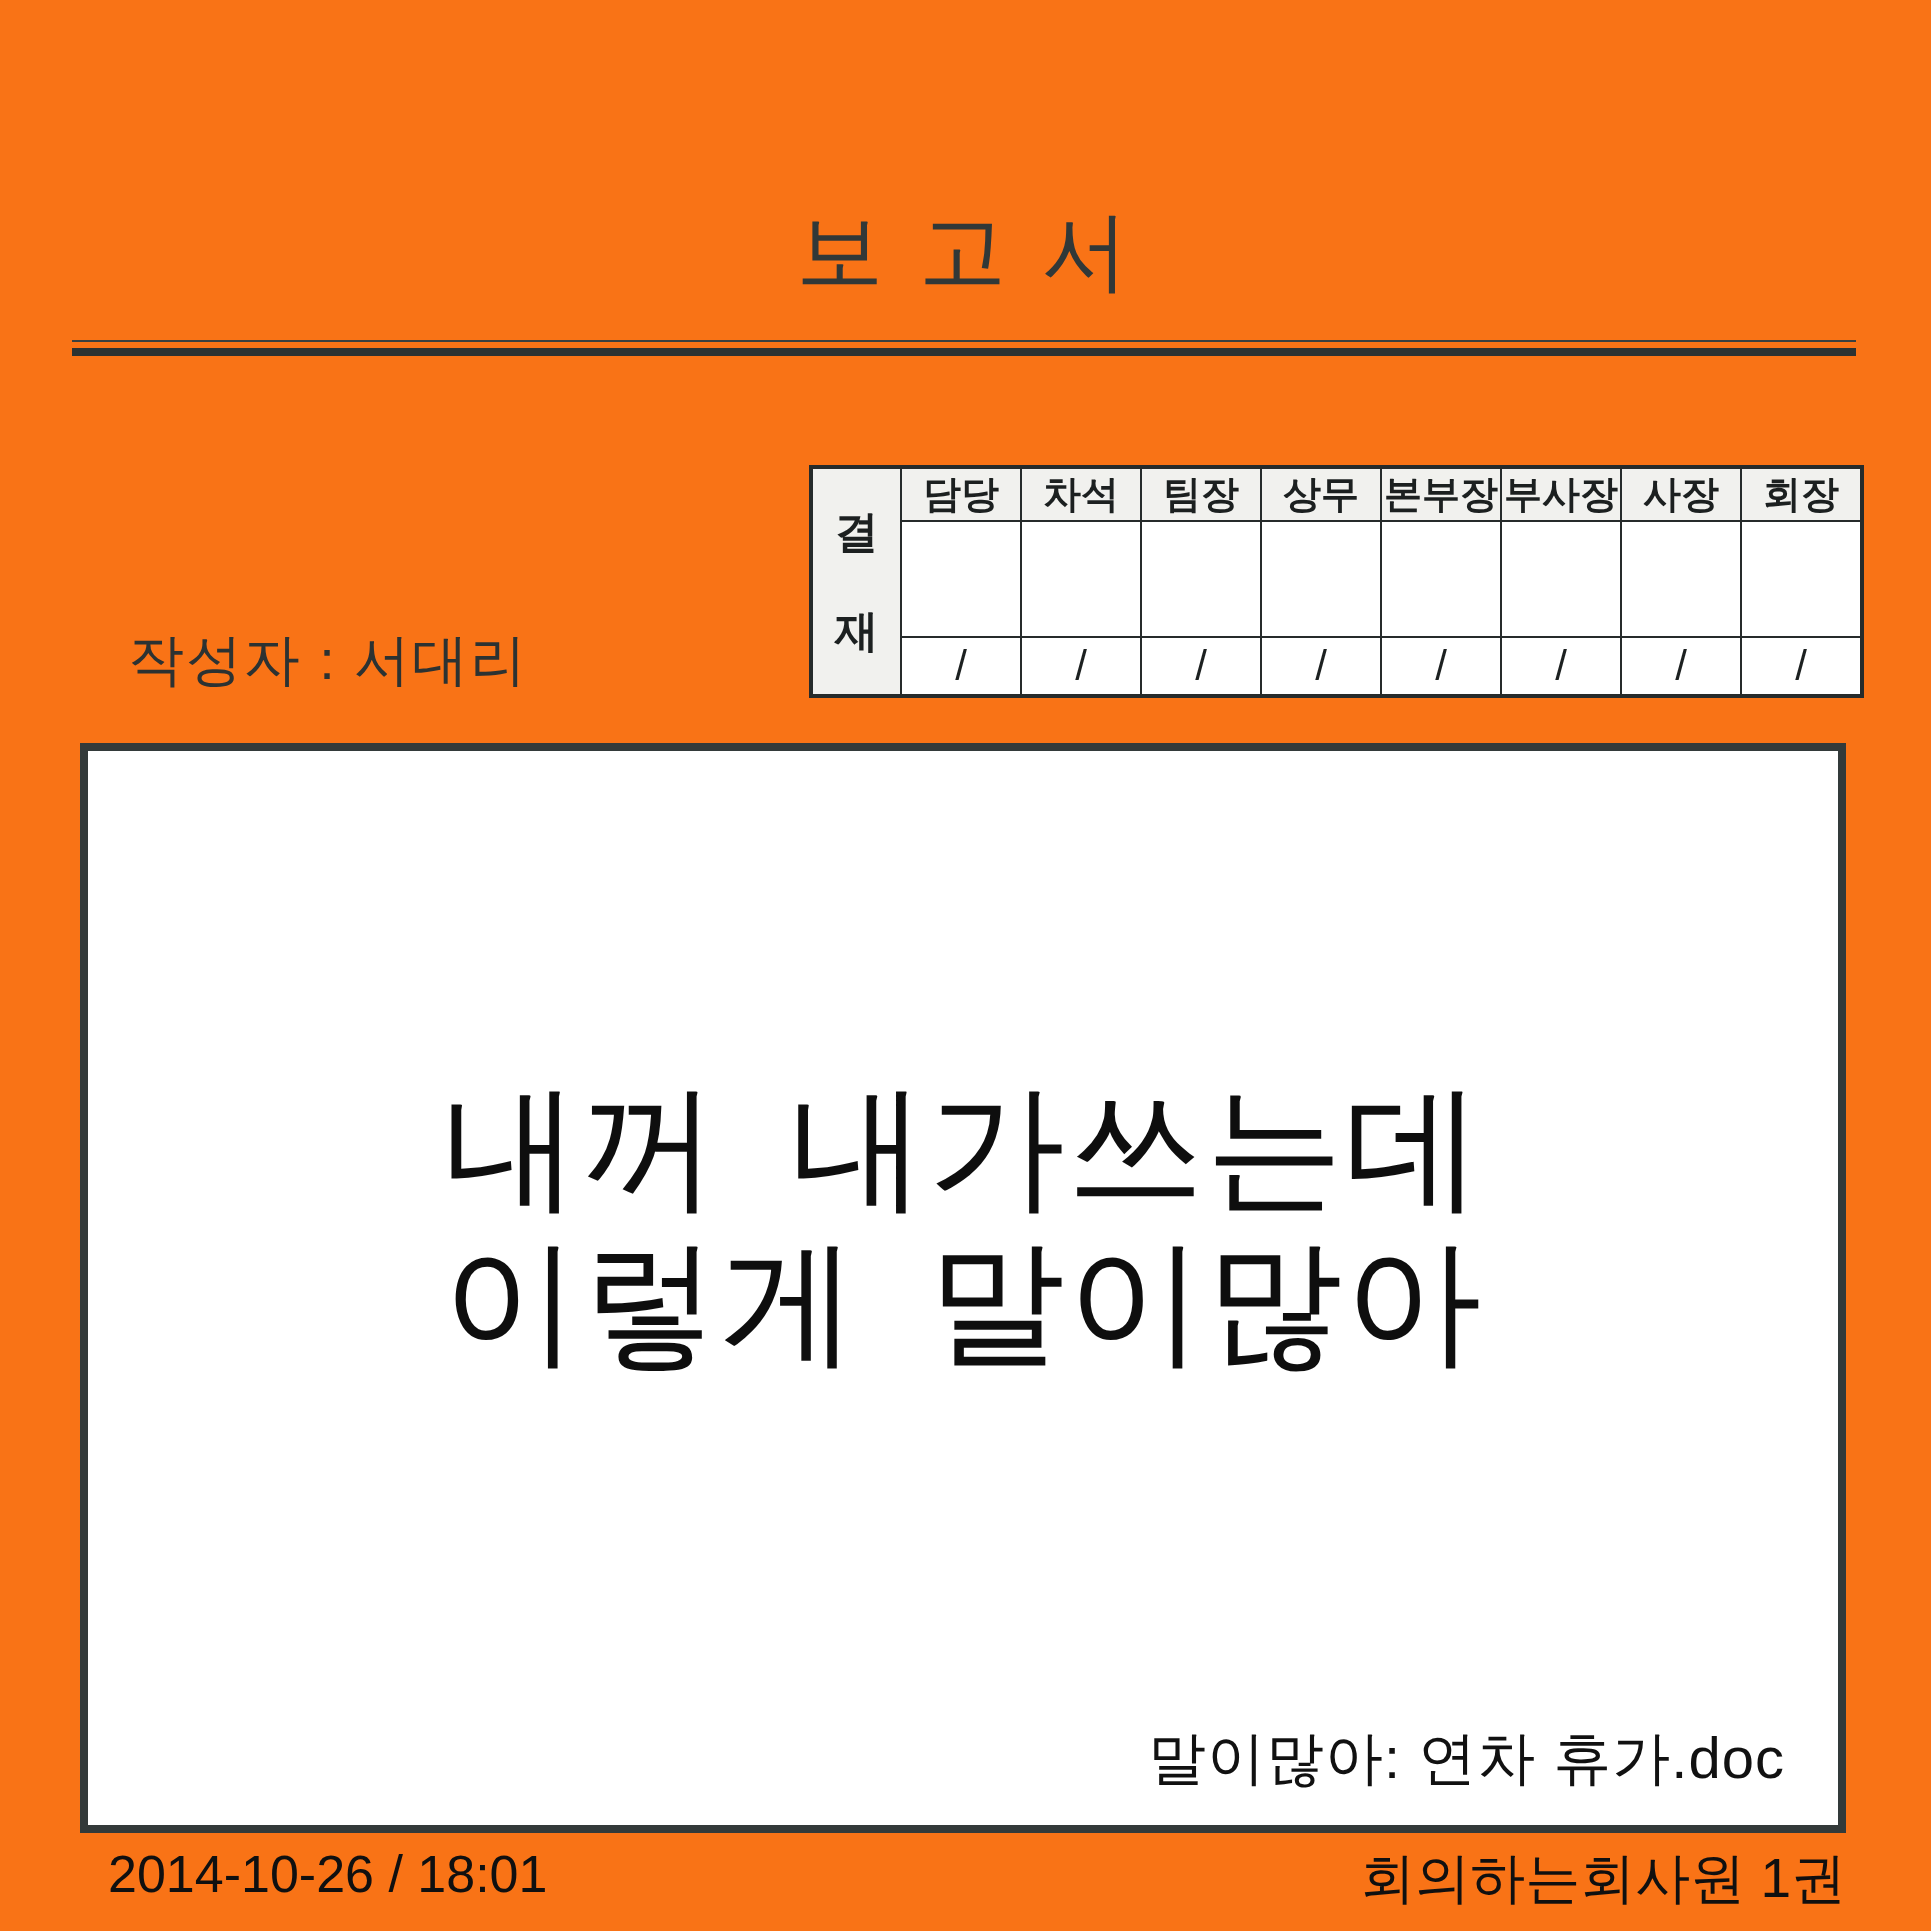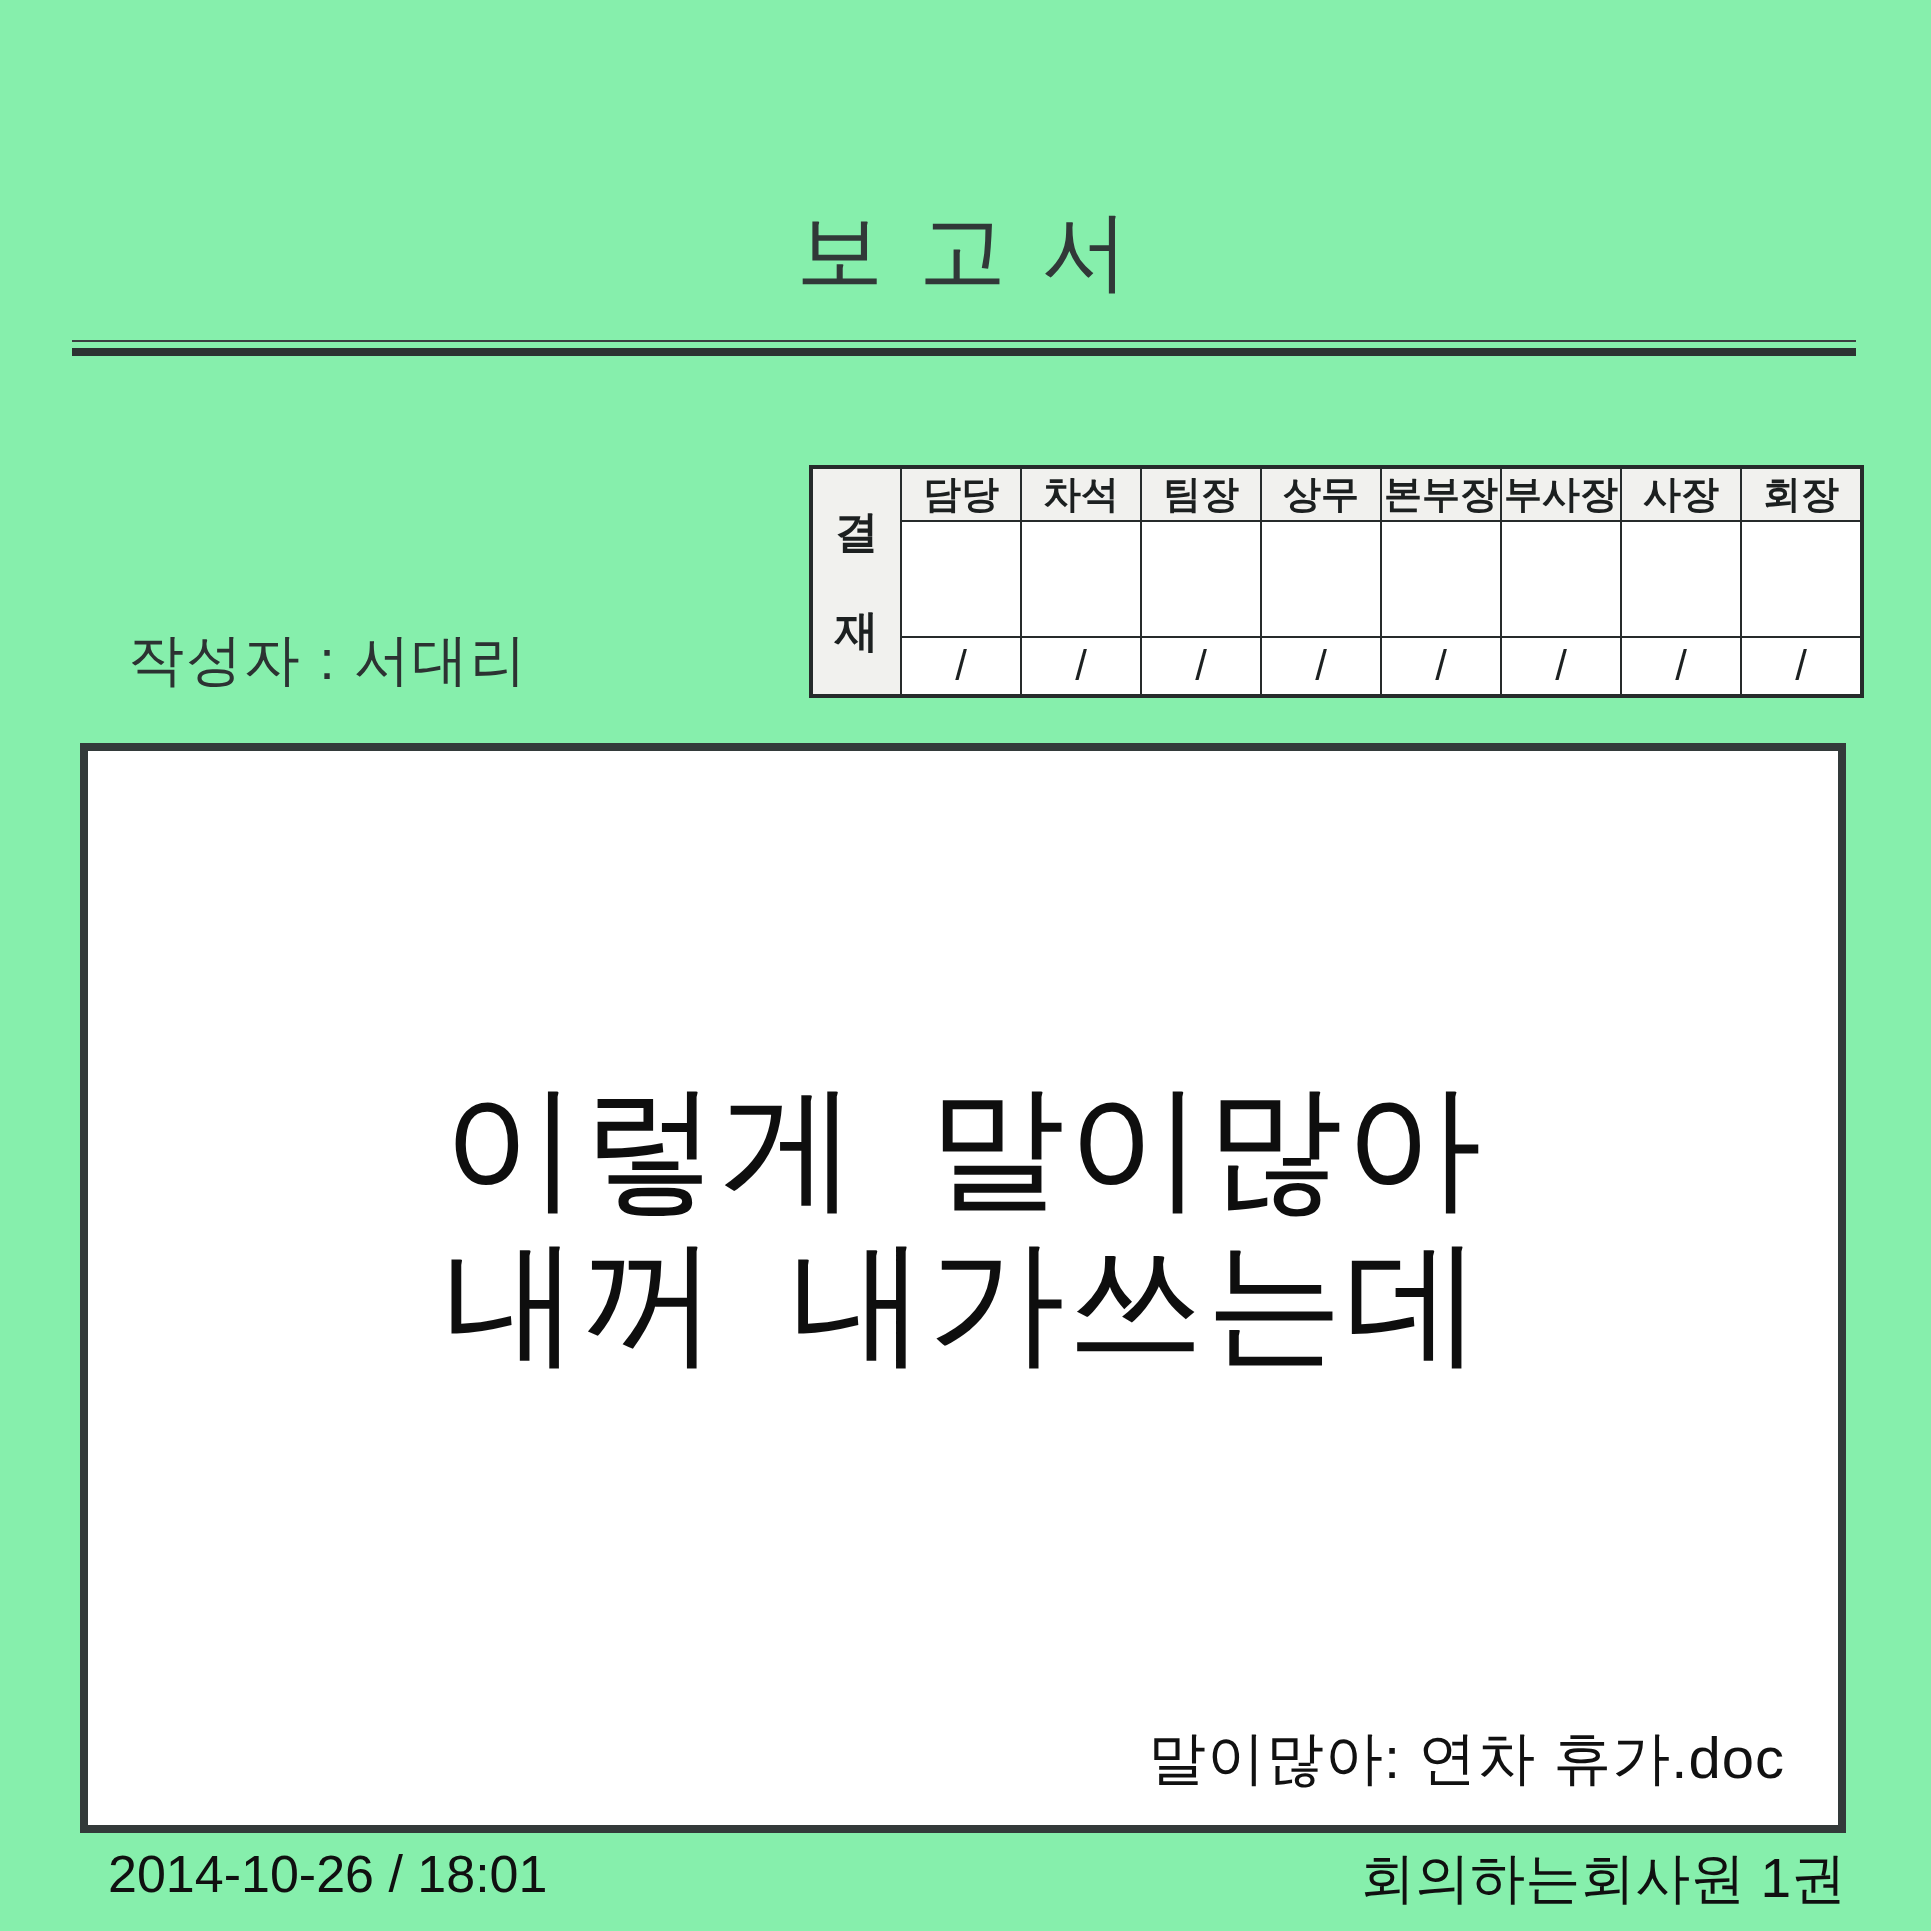--- a/index.html
+++ b/index.html
@@ -1,20 +1,20 @@
 <!DOCTYPE html>
 <html><head>
 <meta charset="utf-8">
 <style>
   html, body { margin: 0; padding: 0; background: #ffffff; }
   .page {
     position: relative;
     width: 1931px;
     height: 1931px;
-    background: #86efac;
+    background: #f97316;
     font-family: "Liberation Sans", sans-serif;
     color: #222726;
     overflow: hidden;
   }
 
   
   .title {
     position: absolute;
     top: 193px;
     left: 0;
@@ -194,22 +194,22 @@
         <td>/</td>
         <td>/</td>
       </tr>
     </tbody>
   </table>
 
   <div class="author">작성자 : 서대리</div>
 
   <div class="content-box">
     <div class="headline">
+      <div>내꺼 내가쓰는데</div>
       <div>이렇게 말이많아</div>
-      <div>내꺼 내가쓰는데</div>
     </div>
     <div class="related-doc">말이많아: 연차 휴가.doc</div>
   </div>
 
   <div class="footer-left">2014-10-26 / 18:01</div>
   <div class="footer-right">회의하는회사원 1권</div>
 
 </div>
 
 

